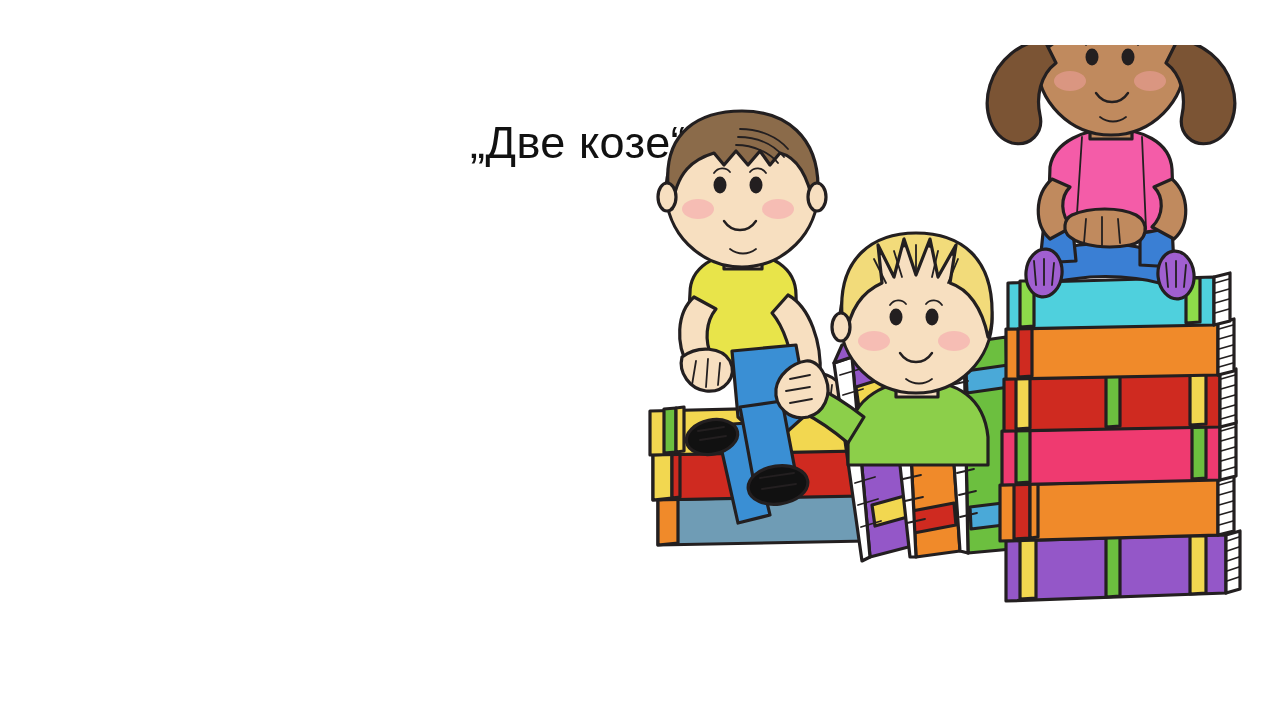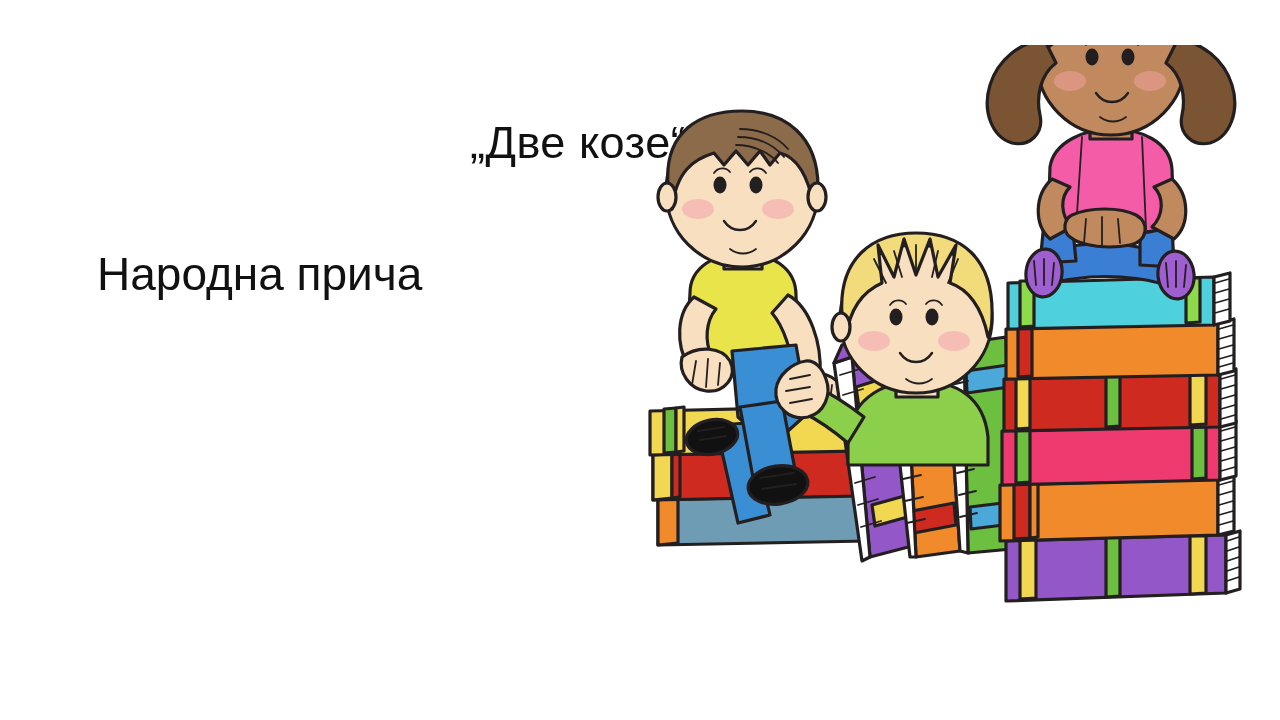--- a/index.html
+++ b/index.html
@@ -49,21 +49,20 @@
   
   .footer { position: absolute; left:0; right:0; bottom:0; height: 120px; }
 </style>
 </head>
 <body>
 
 <div class="slide">
 
   <div class="title">„Две козе“</div>
 
-  <div class="subtitle">Народна прича</div>
 
   <div class="illustration">
     <svg viewBox="0 0 640 575" xmlns="http://www.w3.org/2000/svg">
       <defs>
         <style>
           .ol { stroke:#231f20; stroke-width:3.2; stroke-linejoin:round; stroke-linecap:round; }
           .ol2 { stroke:#231f20; stroke-width:2.4; stroke-linejoin:round; stroke-linecap:round; fill:none; }
           .thin { stroke:#231f20; stroke-width:1.8; fill:none; stroke-linecap:round; }
         </style>
       </defs>

